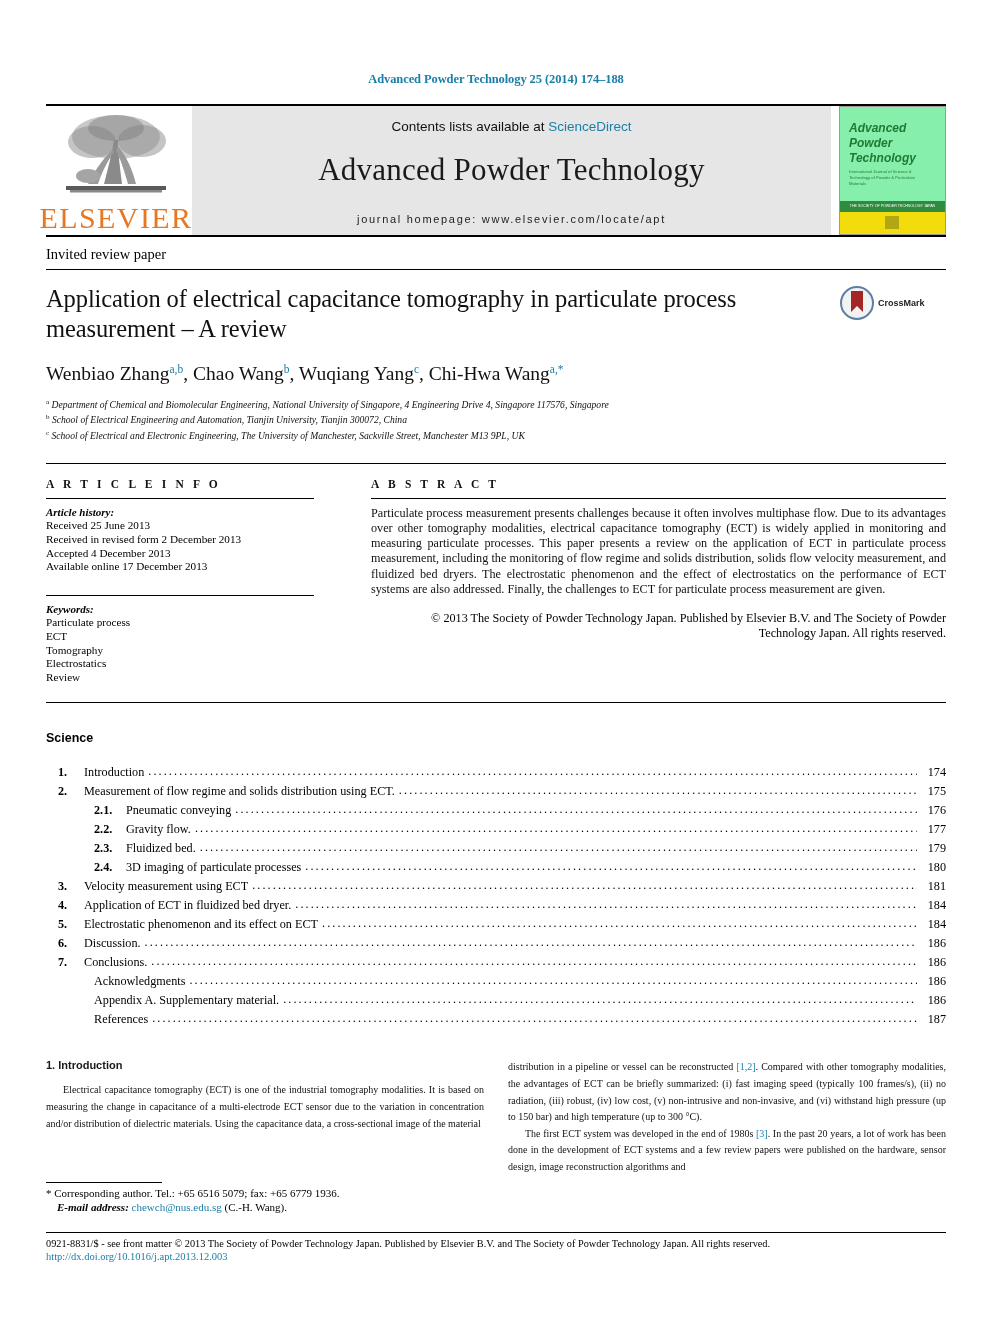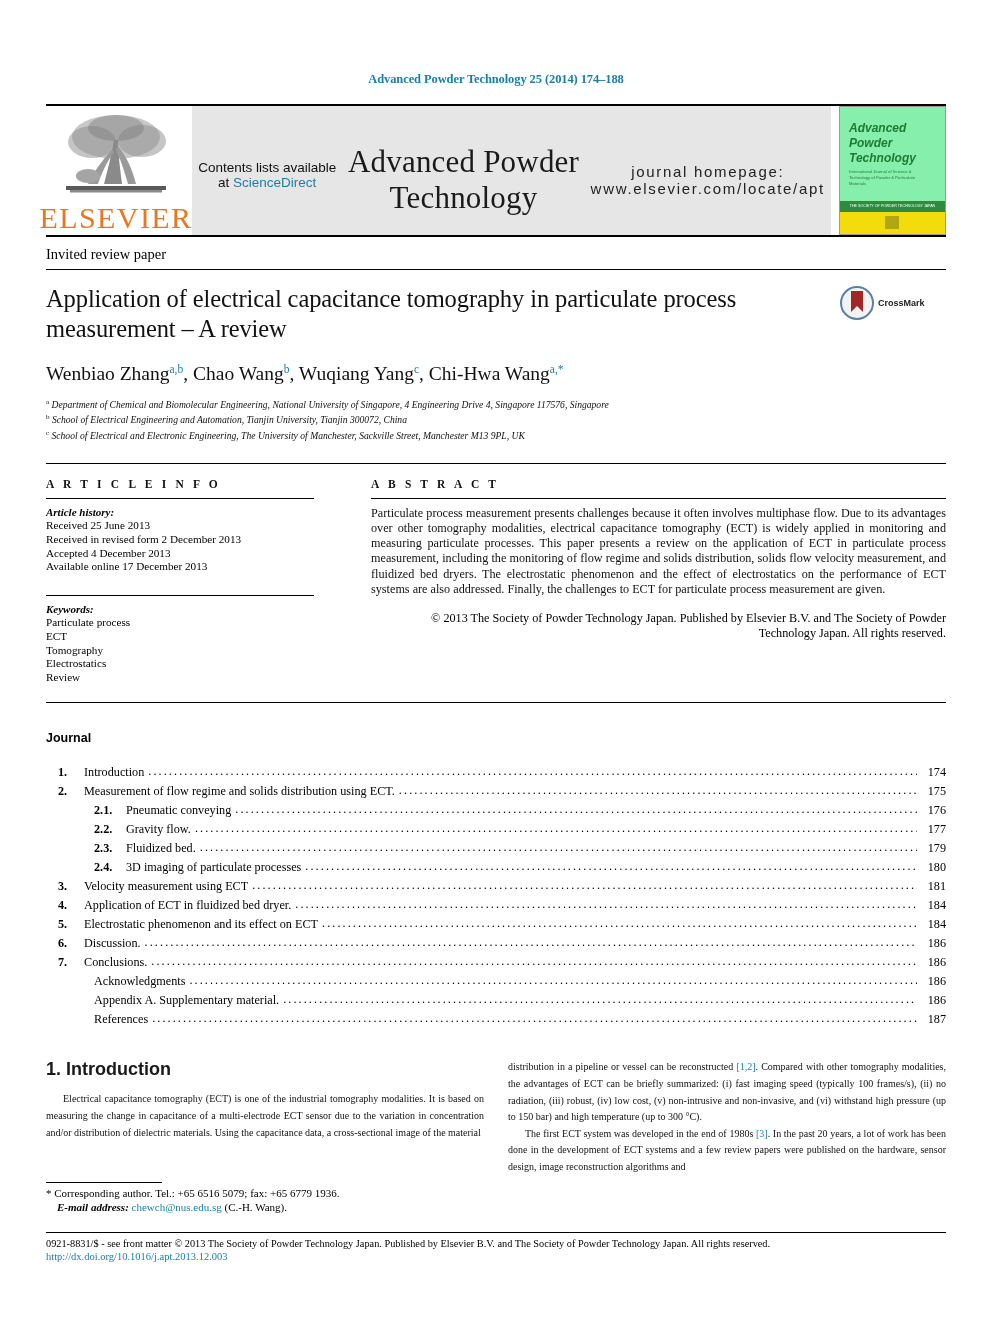--- a/index.html
+++ b/index.html
@@ -60,42 +60,42 @@
     letter-spacing: 1.4px;
     line-height: 1;
     margin-top: 1px;
   }
   .center-box {
     flex: 1 1 auto;
     background: #e6e6e6;
     margin-left: 6px;
     margin-right: 8px;
     display: flex;
-    flex-direction: row;
+    flex-direction: column;
     justify-content: center;
     align-items: center;
     text-align: center;
   }
   .contents-line {
     font-family: "Liberation Sans", sans-serif;
     font-size: 13.5px;
     color: #111;
     margin-top: 8px;
   }
   .contents-line .sd { color: #1a7fa8; }
   .journal-name {
     font-family: "Liberation Serif", serif;
     font-size: 31px;
     color: #1a1a1a;
     margin-top: 18px;
     letter-spacing: 0.2px;
   }
   .homepage {
     font-family: "Liberation Sans", sans-serif;
-    font-size: 15px;
+    font-size: 11px;
     color: #222;
     letter-spacing: 1.7px;
     margin-top: 25px;
     margin-bottom: 6px;
   }
   .cover-box {
     width: 107px;
     flex: 0 0 107px;
     border: 1px solid #9a9a9a;
     background: #86efac;
@@ -288,21 +288,21 @@
   
   .body-cols {
     margin-top: 30px;
     display: flex;
     gap: 24px;
   }
   .bcol { flex: 1 1 0; }
   h2.secnum {
     margin: 0 0 11px 0;
     font-family: "Liberation Sans", sans-serif;
-    font-size: 18px;
+    font-size: 11px;
     font-weight: bold;
     color: #1a1a1a;
   }
   p.body {
     margin: 0;
     font-family: "Liberation Serif", serif;
     font-size: 10px;
     line-height: 16.6px;
     text-align: justify;
     text-indent: 17px;
@@ -447,21 +447,21 @@
     </div>
 
     <div class="col-abs">
       <div class="sec-head">A B S T R A C T</div>
       <div class="sec-rule"></div>
       <div class="abs-text">Particulate process measurement presents challenges because it often involves multiphase flow. Due to its advantages over other tomography modalities, electrical capacitance tomography (ECT) is widely applied in monitoring and measuring particulate processes. This paper presents a review on the application of ECT in particulate process measurement, including the monitoring of flow regime and solids distribution, solids flow velocity measurement, and fluidized bed dryers. The electrostatic phenomenon and the effect of electrostatics on the performance of ECT systems are also addressed. Finally, the challenges to ECT for particulate process measurement are given.</div>
       <div class="abs-copy">© 2013 The Society of Powder Technology Japan. Published by Elsevier B.V. and The Society of Powder Technology Japan. All rights reserved.</div>
     </div>
   </div>
 
-  <div class="contents-head">Journal</div>
+  <div class="contents-head">Science</div>
   <div class="toc" id="toc">
       <div class="toc-row">
         <span class="toc-num">1.</span>
         <span class="toc-label">Introduction</span>
         <span class="toc-dots">........................................................................................................................................................................................................</span>
         <span class="toc-page">174</span>
       </div>
       <div class="toc-row">
         <span class="toc-num">2.</span>
         <span class="toc-label">Measurement of flow regime and solids distribution using ECT.</span>

